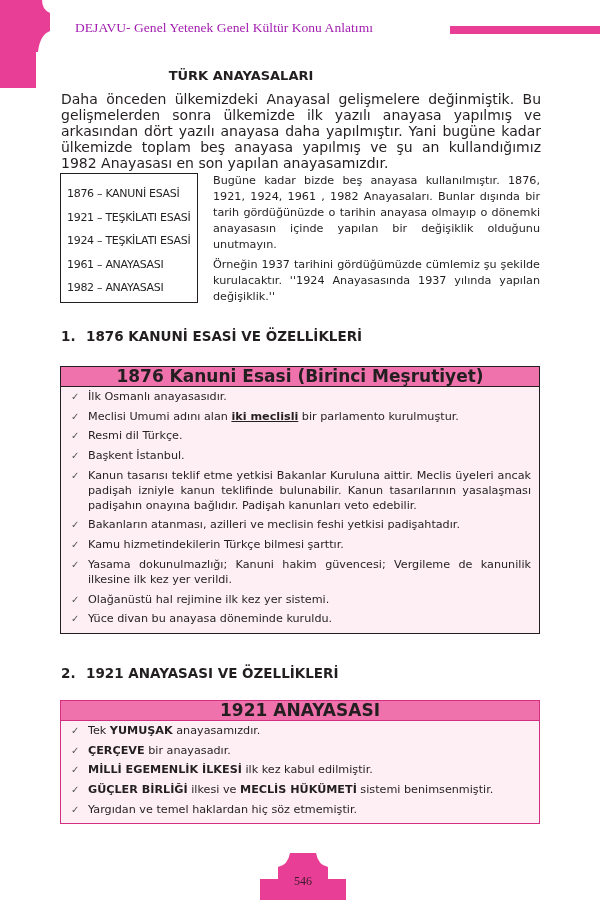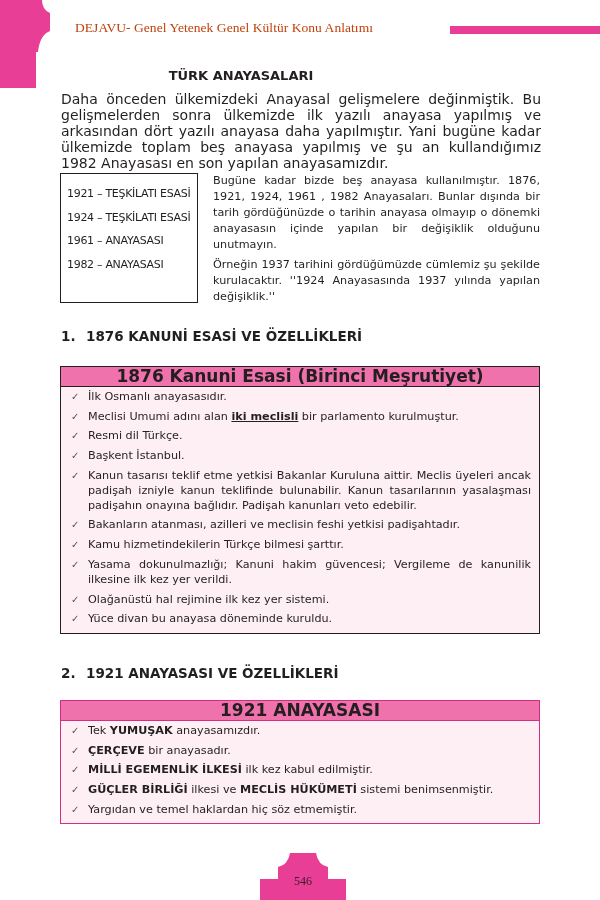--- a/index.html
+++ b/index.html
@@ -8,21 +8,21 @@
     background: #ffffff; color: #231f20;
     font-family: "DejaVu Sans", "Liberation Sans", sans-serif;
   }
   .corner-tab {
     position: absolute; left: 0; top: 0; width: 50px; height: 88px;
   }
   .corner-tab svg { display: block; }
   .running-head {
     position: absolute; left: 75px; top: 20px;
     font-family: "Liberation Serif", "DejaVu Serif", serif;
-    font-size: 13.5px; color: #c2410c; letter-spacing: 0.05px;
+    font-size: 13.5px; color: #a21caf; letter-spacing: 0.05px;
   }
   .head-bar {
     position: absolute; left: 450px; top: 26px; width: 150px; height: 8px;
     background: #e83e96;
   }
   .page-title {
     position: absolute; left: 0; width: 482px; top: 68px; text-align: center;
     font-weight: bold; font-size: 13px; color: #231f20;
   }
   .intro {
@@ -91,20 +91,21 @@
 <div class="running-head">DEJAVU- Genel Yetenek Genel Kültür Konu Anlatımı</div>
 <div class="head-bar"></div>
 
 <div class="page-title">TÜRK ANAYASALARI</div>
 
 <div class="intro">
   <p>Daha önceden ülkemizdeki Anayasal gelişmelere değinmiştik. Bu gelişmelerden sonra ülkemizde ilk yazılı anayasa yapılmış ve arkasından dört yazılı anayasa daha yapılmıştır. Yani bugüne kadar ülkemizde toplam beş anayasa yapılmış ve şu an kullandığımız 1982 Anayasası en son yapılan anayasamızdır.</p>
 </div>
 
 <div class="list-box">
+  <div class="row">1876 – KANUNİ ESASİ</div>
   <div class="row">1921 – TEŞKİLATI ESASİ</div>
   <div class="row">1924 – TEŞKİLATI ESASİ</div>
   <div class="row">1961 – ANAYASASI</div>
   <div class="row">1982 – ANAYASASI</div>
 </div>
 
 <div class="side-text">
   <p>Bugüne kadar bizde beş anayasa kullanılmıştır. 1876, 1921, 1924, 1961 , 1982 Anayasaları. Bunlar dışında bir tarih gördüğünüzde o tarihin anayasa olmayıp o dönemki anayasasın içinde yapılan bir değişiklik olduğunu unutmayın.</p>
   <p>Örneğin 1937 tarihini gördüğümüzde cümlemiz şu şekilde kurulacaktır. ''1924 Anayasasında 1937 yılında yapılan değişiklik.''</p>
 </div>

